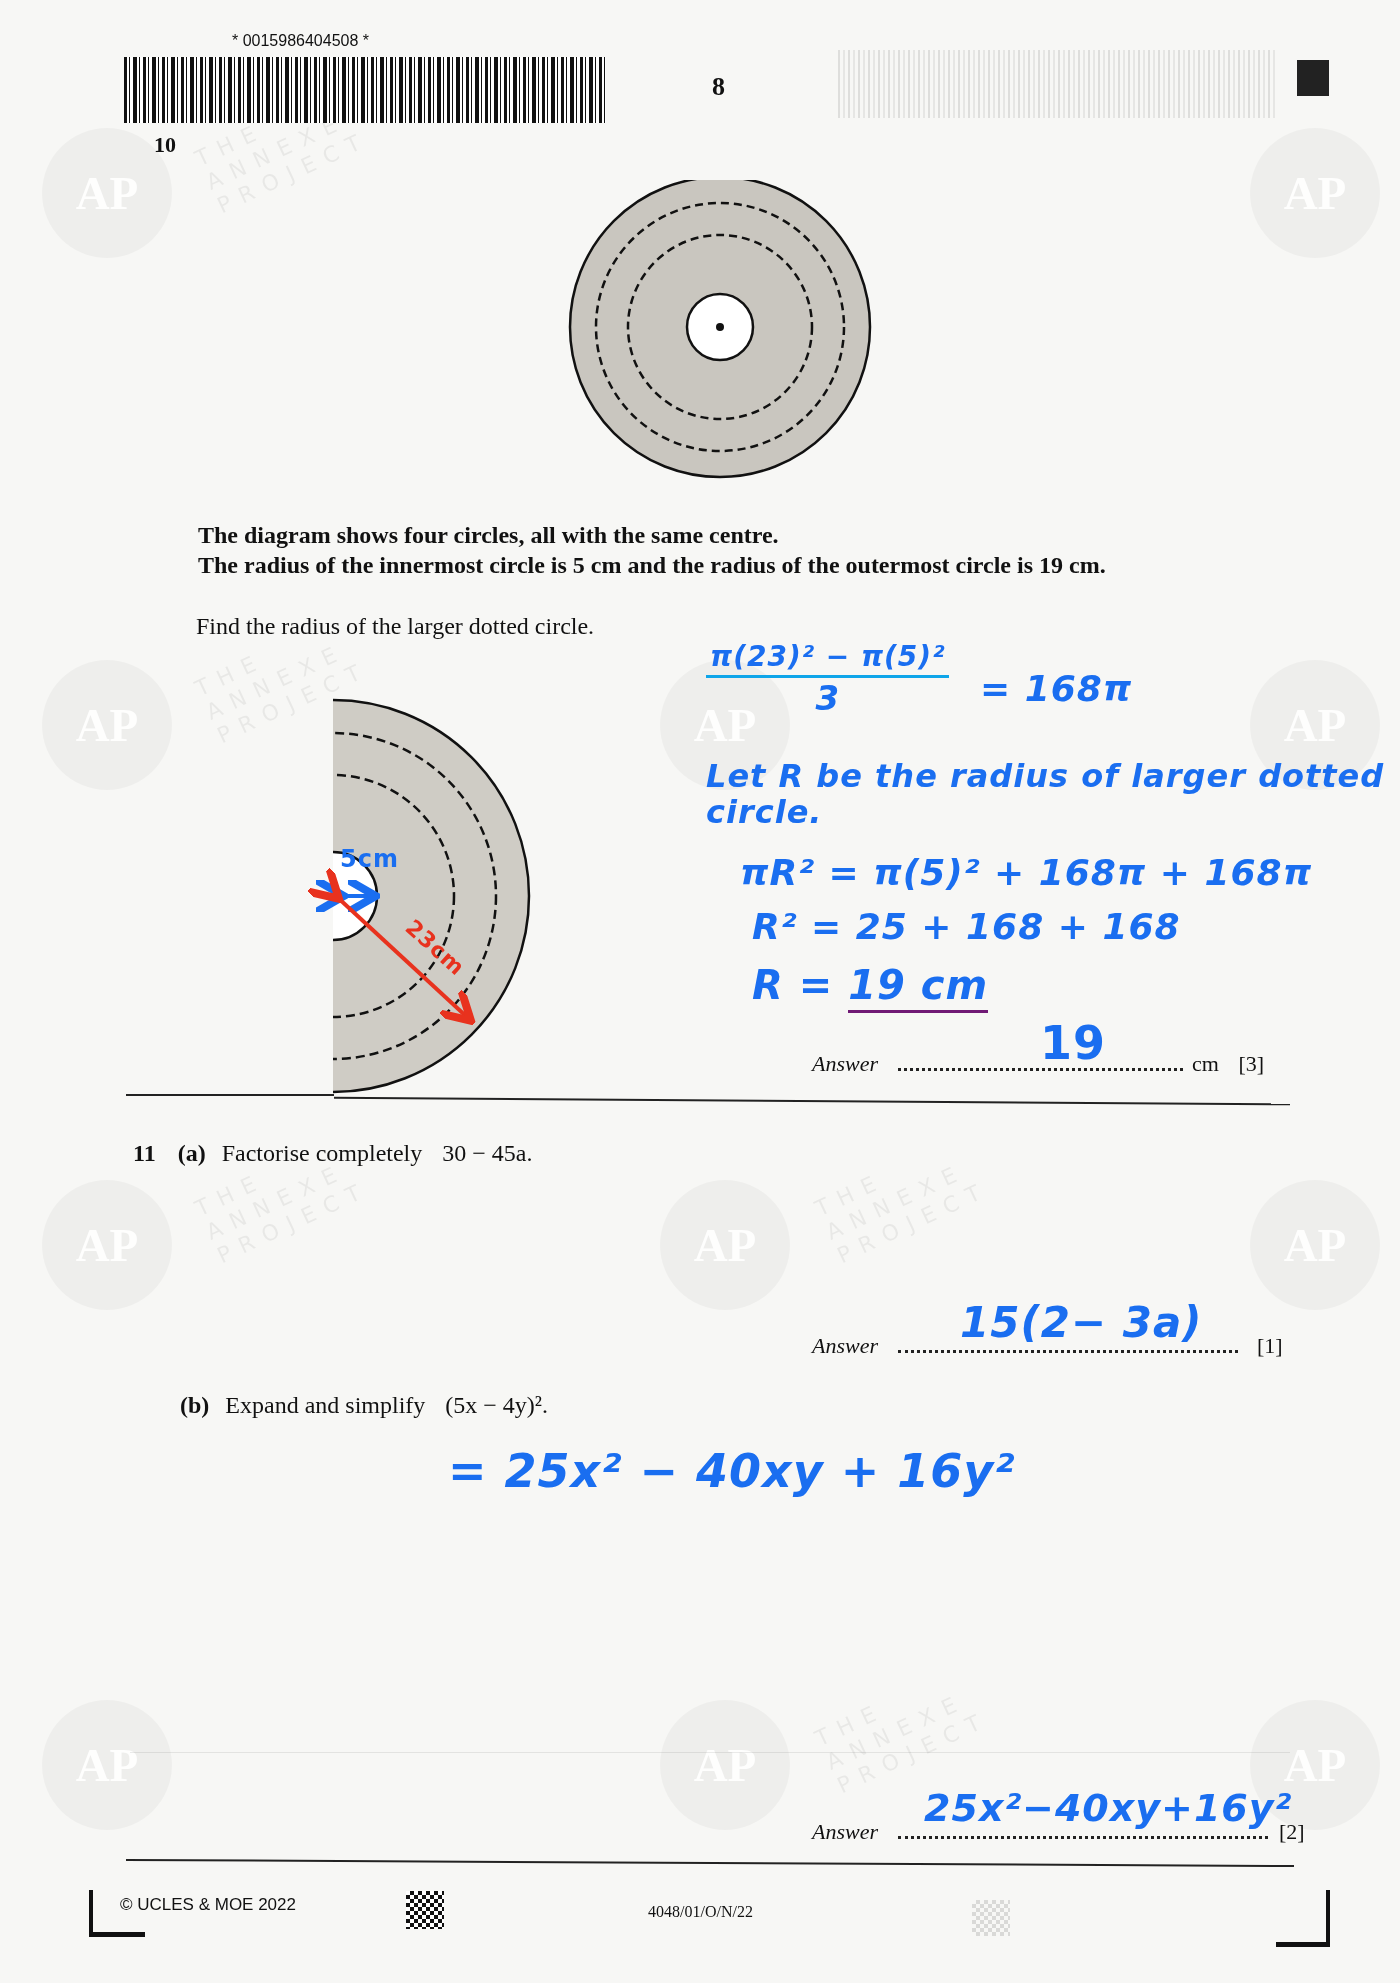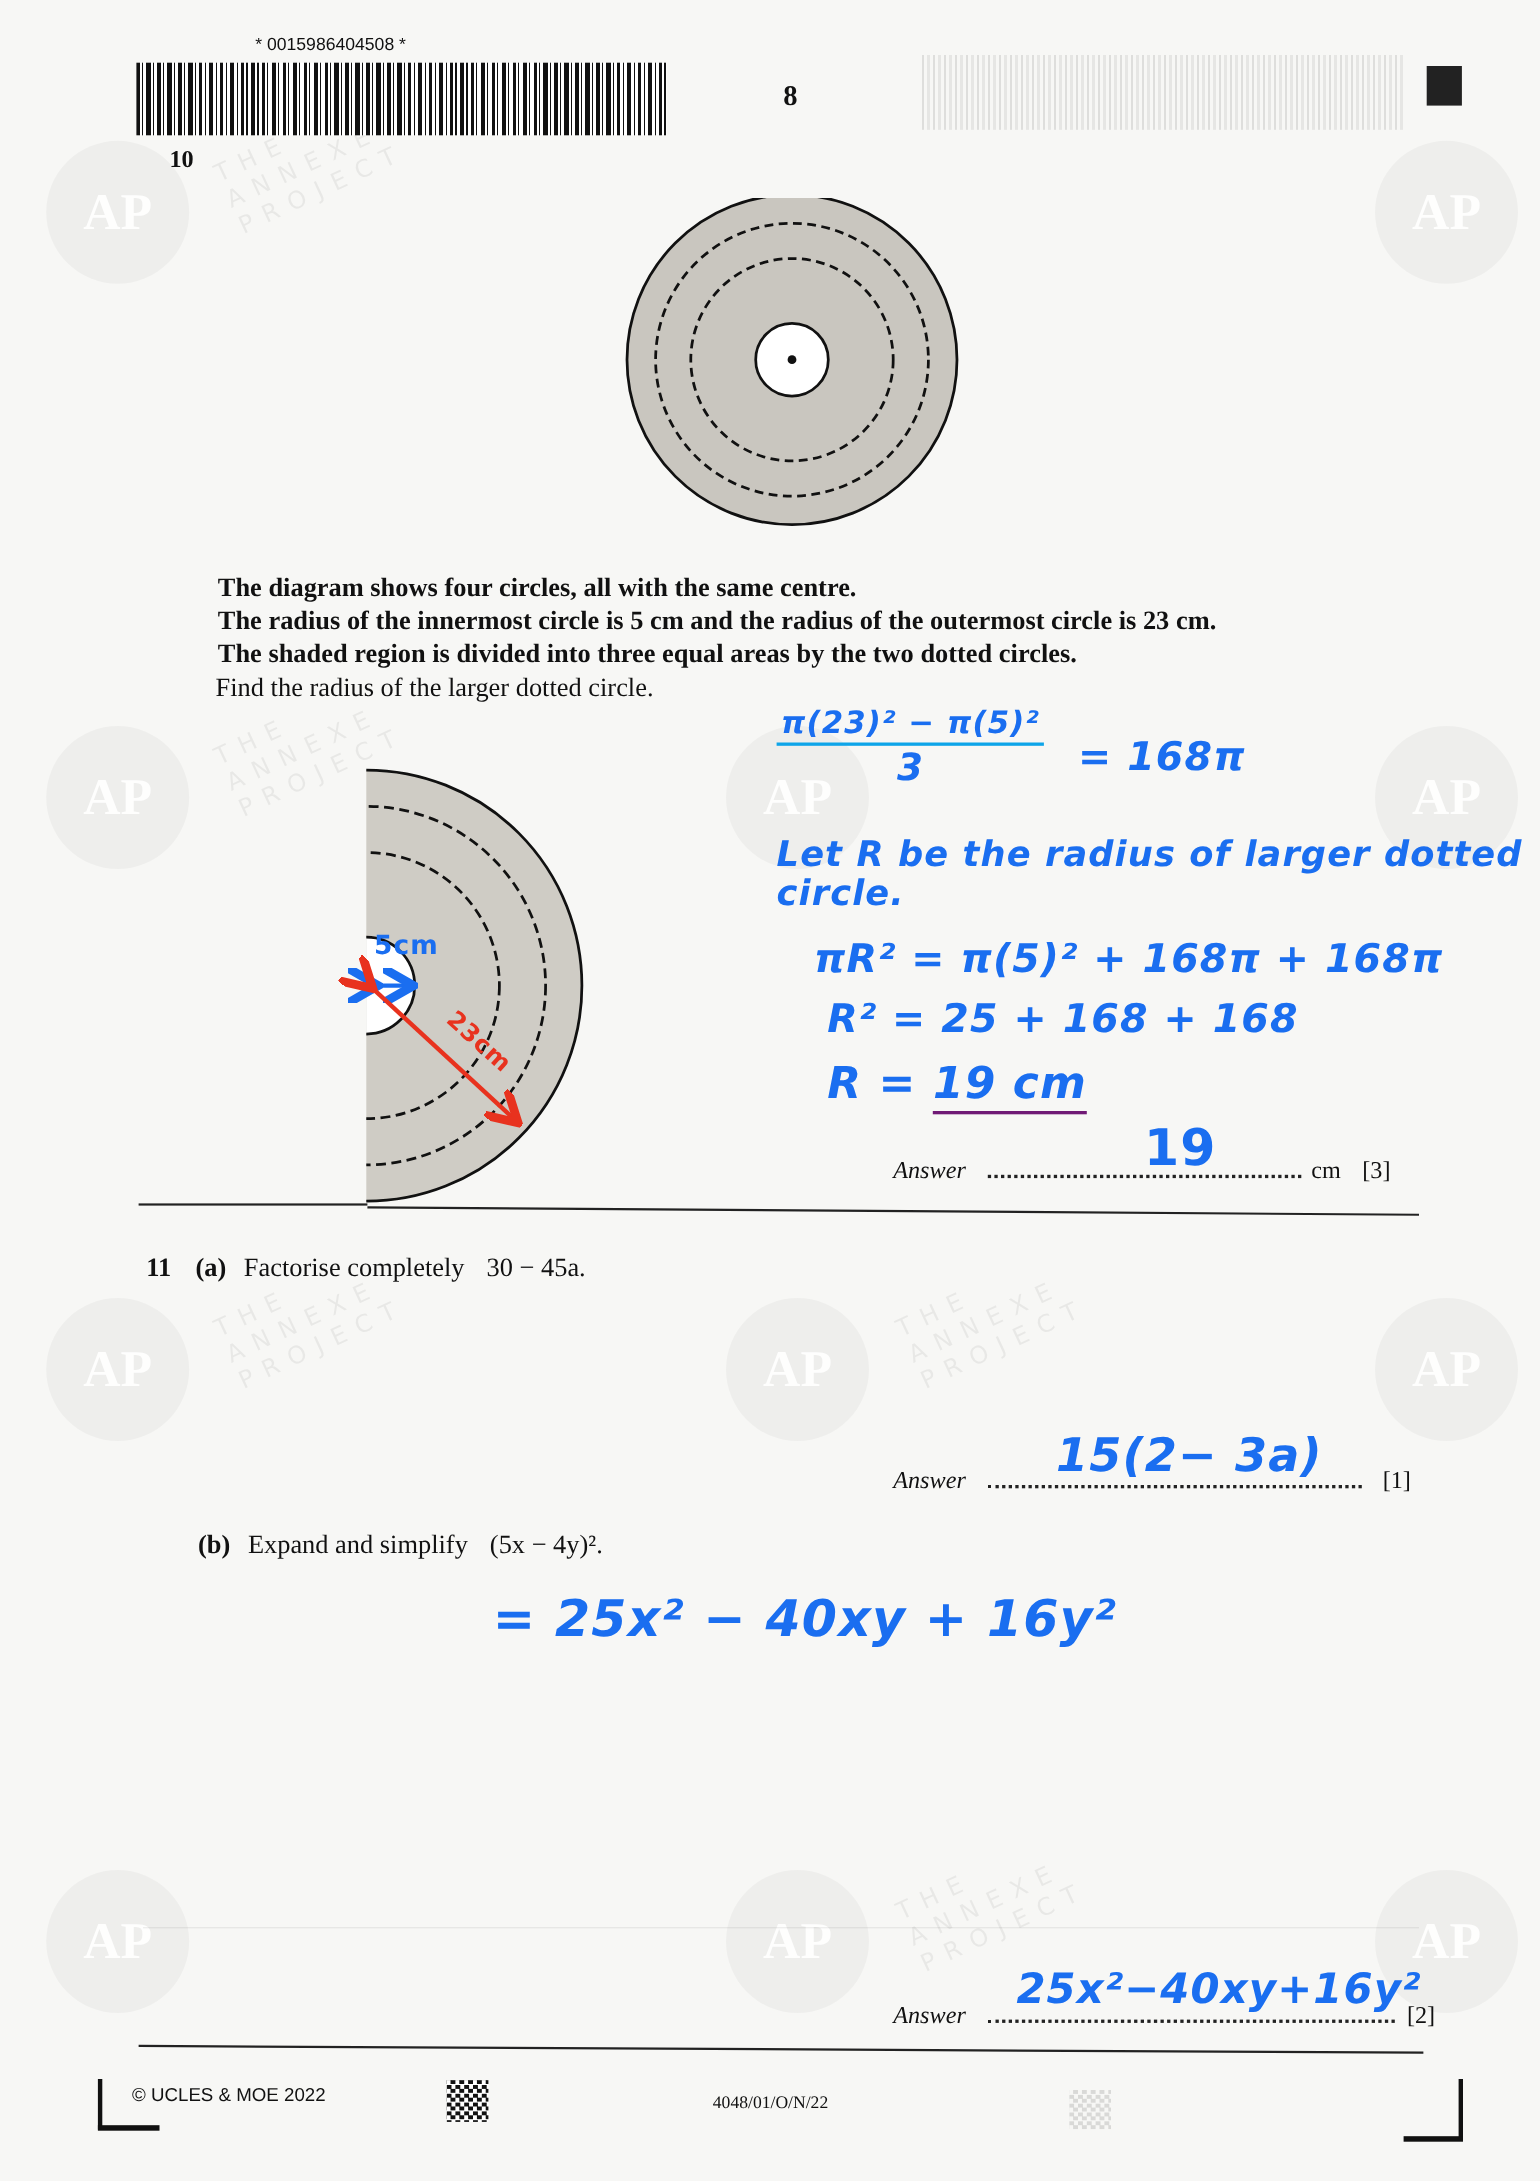--- a/index.html
+++ b/index.html
@@ -93,22 +93,21 @@
 <svg class="abs" style="left:560px;top:180px;" width="330" height="320" viewBox="0 0 330 320">
   <circle cx="160" cy="147" r="150" fill="#c9c6bf" stroke="#111" stroke-width="2.5"></circle>
   <circle cx="160" cy="147" r="124" fill="none" stroke="#111" stroke-width="2.5" stroke-dasharray="8 5"></circle>
   <circle cx="160" cy="147" r="92" fill="none" stroke="#111" stroke-width="2.5" stroke-dasharray="8 5"></circle>
   <circle cx="160" cy="147" r="33" fill="#fff" stroke="#111" stroke-width="2.5"></circle>
   <circle cx="160" cy="147" r="4" fill="#111"></circle>
 </svg>
 
 <div class="abs qtext" style="left:198px;top:520px;font-weight:bold;">
   <div>The diagram shows four circles, all with the same centre.</div>
-  <div>The radius of the innermost circle is 5 cm and the radius of the outermost circle is 23 cm.</div>
-  <div>The shaded region is divided into three equal areas by the two dotted circles.</div>
+  <div>The radius of the innermost circle is 5 cm and the radius of the outermost circle is 19 cm.</div>
 </div>
 <div class="abs qtext" style="left:196px;top:611px;">Find the radius of the larger dotted circle.</div>
 
 <svg class="abs" style="left:300px;top:690px;" width="240" height="420" viewBox="0 0 240 420">
   <defs>
     <clipPath id="rightHalf">
         <rect x="33" y="0" width="220" height="420"></rect>
       </clipPath>
     <marker id="arrowR" markerWidth="8" markerHeight="8" refX="6" refY="4" orient="auto">
       <path d="M0,0 L7,4 L0,8" fill="none" stroke="#e8321e" stroke-width="2"></path>

